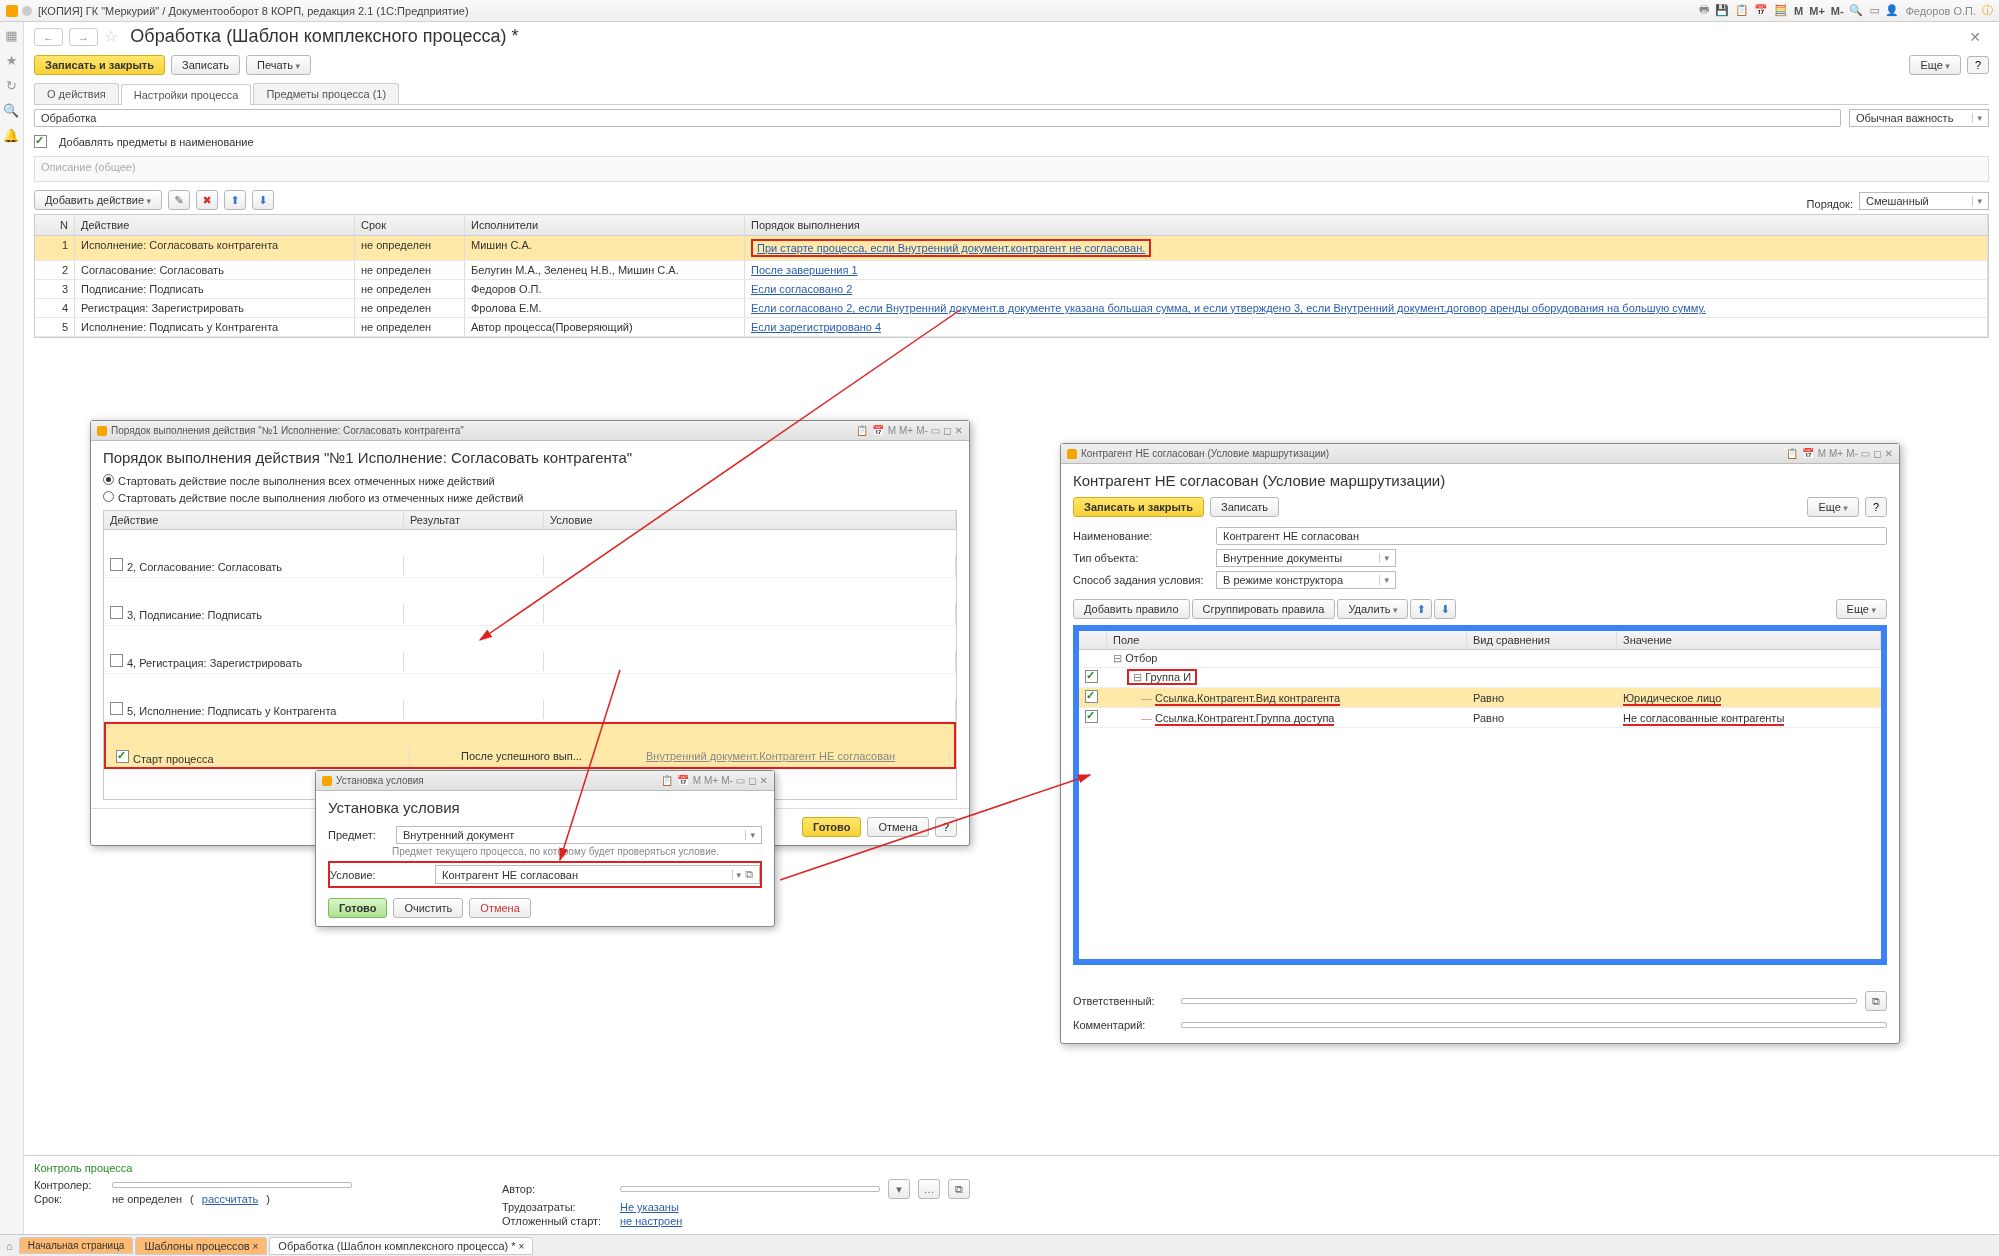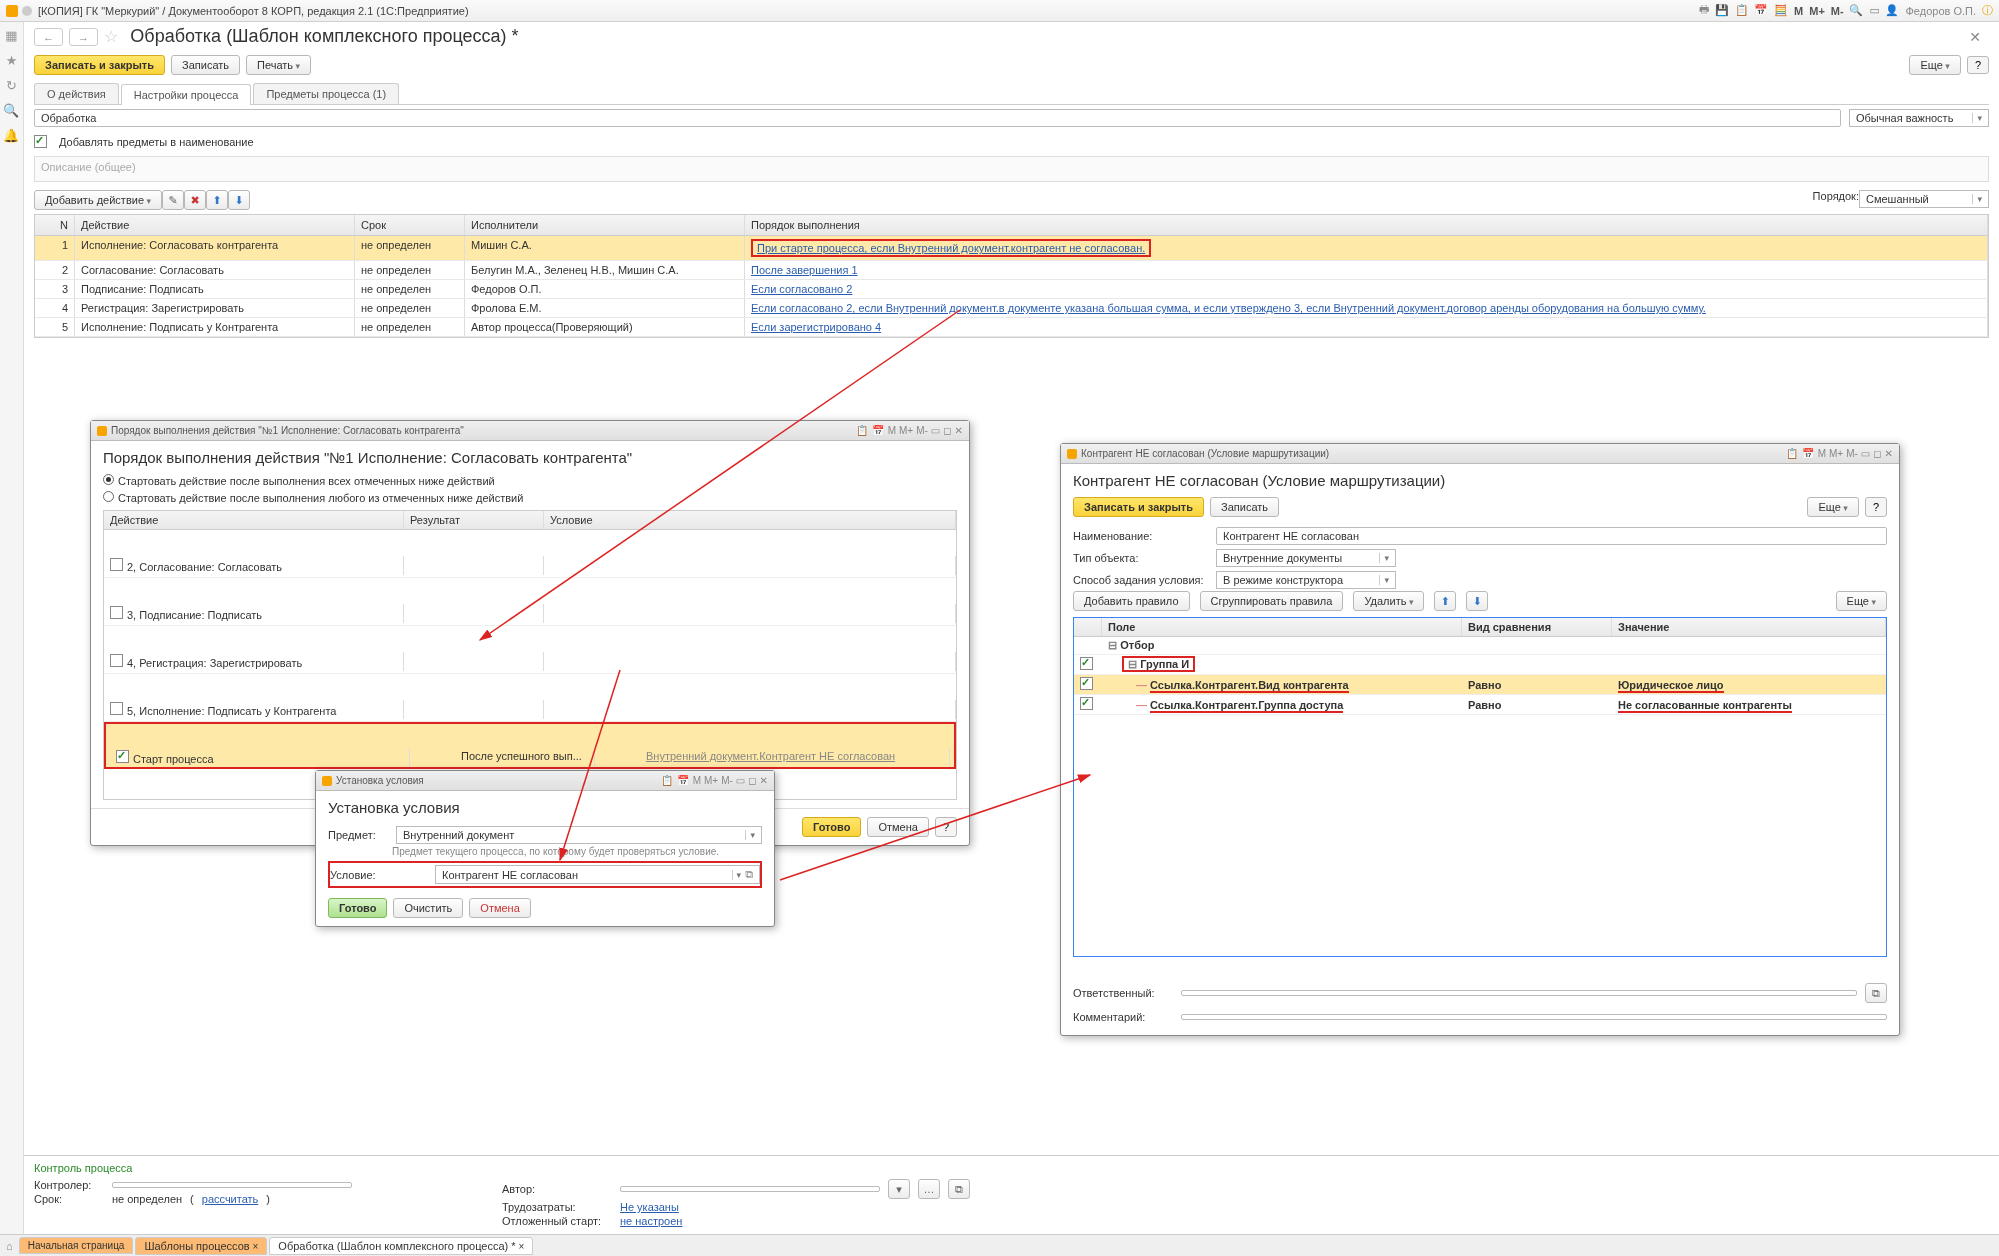--- a/index.html
+++ b/index.html
@@ -27,21 +27,21 @@
 .help{border:1px solid #b8b8b8;background:#f5f5f5;border-radius:3px;padding:2px 7px;}
 .tabs{display:flex;border-bottom:1px solid #ccc;margin:4px 10px 0;}
 .tab{border:1px solid #ccc;border-bottom:none;background:#f3f3f3;padding:4px 12px;border-radius:3px 3px 0 0;margin-right:2px;color:#555;}
 .tab.active{background:#fff;position:relative;top:1px;}
 .field-row{display:flex;align-items:center;padding:4px 10px;gap:8px;}
 .input{border:1px solid #bbb;background:#fff;padding:2px 6px;border-radius:2px;}
 .full{flex:1;}
 .checkbox{display:inline-block;width:13px;height:13px;border:1px solid #888;background:#fff;margin-right:4px;position:relative;}
 .checkbox.checked::after{content:"✓";color:#2a8a2a;position:absolute;top:-2px;left:0;font-size:11px;font-weight:bold;}
 .desc-box{margin:4px 10px;border:1px solid #ddd;background:#fafafa;color:#aaa;padding:4px 6px;height:26px;}
-.actions-bar{display:flex;align-items:flex-start;padding:4px 10px;}
+.actions-bar{display:flex;align-items:flex-end;padding:4px 10px;gap:6px;}
 .iconbtn{border:1px solid #b8b8b8;background:linear-gradient(#fefefe,#ececec);border-radius:3px;width:22px;height:20px;display:flex;align-items:center;justify-content:center;color:#666;}
 .iconbtn.del{color:#c33;}
 .iconbtn.up{color:#3377cc;}
 .iconbtn.down{color:#3377cc;}
 .spacer{flex:1;}
 .grid{margin:0 10px;border:1px solid #ccc;}
 .grid-head{display:flex;background:linear-gradient(#f5f5f5,#e8e8e8);border-bottom:1px solid #ccc;}
 .gc{padding:4px 6px;border-right:1px solid #ddd;}
 .gc1{width:40px;text-align:right;}
 .gc2{width:280px;}
@@ -73,21 +73,21 @@
 .subgrid-row.sel{background:#ffe9a8;}
 .subgrid-row .sgc{padding:2px 6px;margin-top:24px;}
 .win-footer{display:flex;justify-content:flex-end;gap:6px;padding:8px 12px;border-top:1px solid #ddd;}
 .bottom-panel{position:absolute;bottom:22px;left:24px;right:0;border-top:1px solid #ccc;background:#fff;padding:6px 10px;}
 .footer-tabs{position:absolute;bottom:0;left:0;right:0;height:22px;background:#efefef;border-top:1px solid #ccc;display:flex;align-items:center;padding:0 6px;gap:2px;}
 .ftab{border:1px solid #ccc;background:#fdba74;padding:2px 8px;border-radius:3px 3px 0 0;font-size:10px;}
 .ftab.active{background:#fff;}
 .home-icon{color:#888;margin-right:4px;}
 .select-combo{border:1px solid #bbb;background:#fff;padding:2px 6px;display:flex;align-items:center;}
 .select-combo .dd-ar{margin-left:auto;color:#777;font-size:9px;border-left:1px solid #ccc;padding-left:4px;}
-.rules-grid{border:1px solid #3b82f6;margin-top:6px;height:340px;overflow:hidden;font-weight:bold;}
+.rules-grid{border:6px solid #3b82f6;margin-top:6px;height:340px;overflow:hidden;}
 .rules-head{display:flex;background:linear-gradient(#f5f5f5,#e8e8e8);border-bottom:1px solid #ccc;}
 .rc0{width:28px;}
 .rc1{width:360px;}
 .rc2{width:150px;}
 .rc3{flex:1;}
 .rules-row{display:flex;border-bottom:1px solid #eee;align-items:center;}
 .rules-row.sel{background:#ffe9a8;}
 .rules-row .rc{padding:2px 6px;}
 .tree-ind{display:inline-block;width:14px;}
 .redframe{border:2px solid #d22;padding:0 4px;gap:45px;}
@@ -354,21 +354,21 @@
           <span class="dd-ar">▾</span>
         </div>
       </div>
     <div class="field-row" style="padding:2px 0">
         <span style="width:135px">Способ задания условия:</span>
         <div class="select-combo" style="width:180px">
           <span>В режиме конструктора</span>
           <span class="dd-ar">▾</span>
         </div>
       </div>
-    <div style="display:flex;gap:10px;margin-top:0">
+    <div style="display:flex;gap:2px;margin-top:8px">
       <button class="btn">Добавить правило</button>
       <button class="btn">Сгруппировать правила</button>
       <button class="btn dd">Удалить</button>
       <button class="iconbtn up">⬆</button>
       <button class="iconbtn down">⬇</button>
       <div class="spacer"></div>
       <button class="btn dd">Еще</button>
     </div>
     <div class="rules-grid">
       <div class="rules-head">

